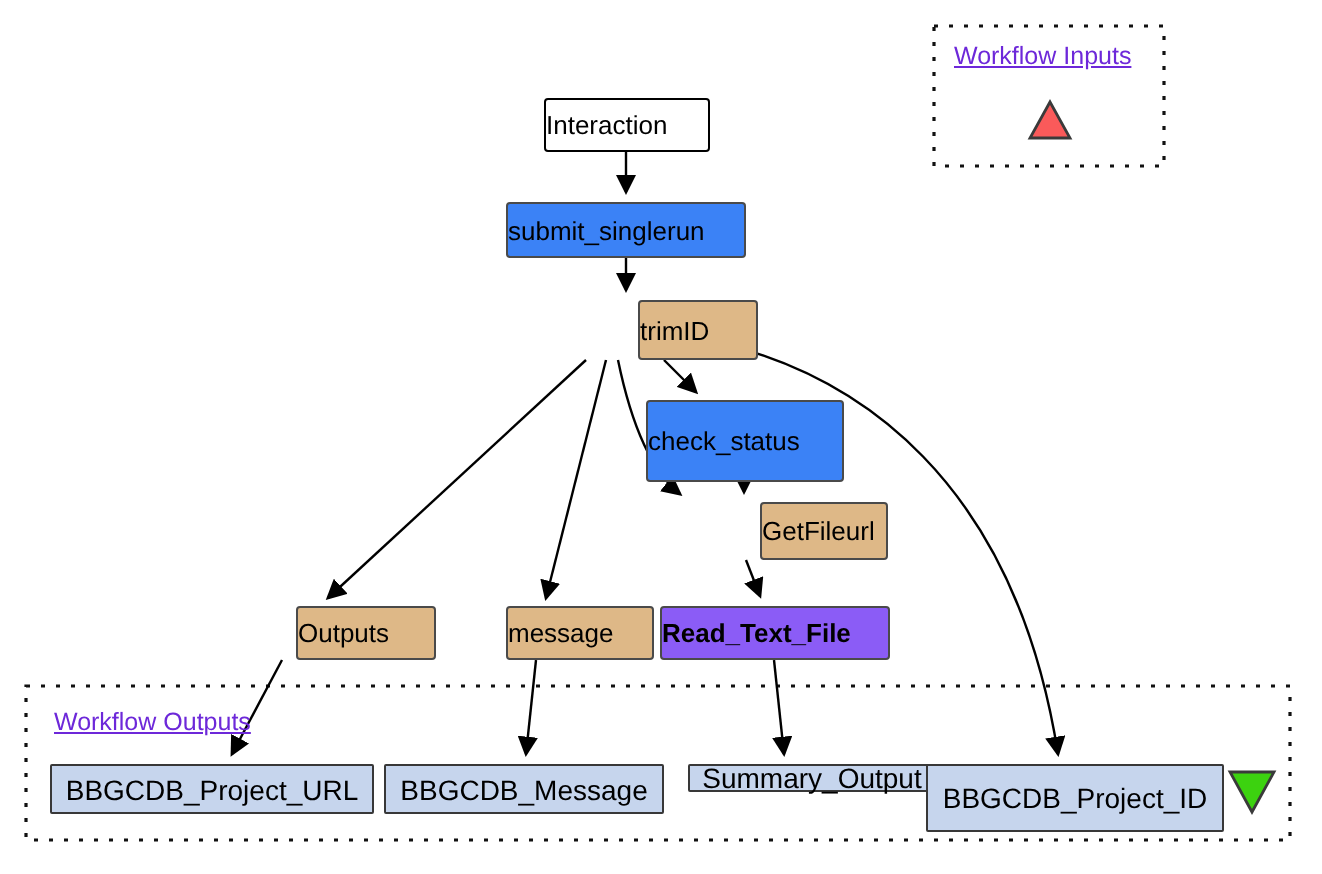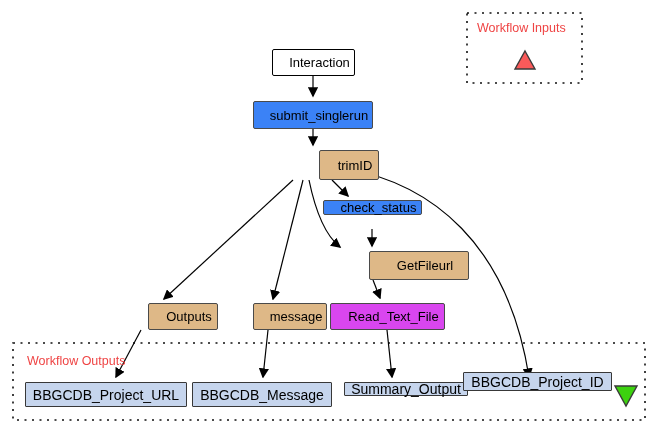--- a/index.html
+++ b/index.html
@@ -7,48 +7,48 @@
     position:relative;
     width:661px;height:437px;
     background:#ffffff;
     font-family:"Liberation Sans", sans-serif;
     overflow:hidden;
   }
   #edge-layer{position:absolute;left:0;top:0;width:661px;height:437px;}
   .node{
     position:absolute;
     box-sizing:border-box;
-    display:flex;align-items:center;justify-content:center;
+    display:flex;align-items:center;
     border:1.6px solid #4a4a4a;
     border-radius:2px;
     font-size:13px;color:#000;
     white-space:nowrap;
     z-index:2;
-    padding-left:12px;
   }
   .n-white{background:#ffffff;border-color:#000;border-width:1.2px;}
   .n-blue{background:#3b82f6;}
   .n-tan{background:#deb887;margin-left:36px;}
-  .n-magenta{background:#d946ef;}
+  .n-magenta{background:#8b5cf6;font-weight:bold;}
   .port{
     position:absolute;
     box-sizing:border-box;
     display:flex;align-items:center;justify-content:center;
     background:#c6d5ed;
     border:1.8px solid #383838;
     border-radius:1px;
     font-size:14px;color:#000;
     white-space:nowrap;
     z-index:2;
   }
   .group-label{
     position:absolute;
-    font-size:12.5px;color:#ef4444;
+    font-size:12.5px;color:#6d28d9;
     white-space:nowrap;
     z-index:1;
+    text-decoration:underline;
   }
   .edge{stroke:#000;stroke-width:1.2;fill:none;}
   .dotted-box{stroke:#111;stroke-width:1.6;fill:none;}
   .tri{stroke:#3a3a3a;stroke-width:1.4;}
 </style>
 </head>
 <body>
 
 <div id="canvas">
 
@@ -87,25 +87,25 @@
   </div>
 
   <div class="node n-blue" style="left:253px;top:101px;width:120px;height:28px">
     <span>submit_singlerun</span>
   </div>
 
   <div class="node n-tan" style="left:283px;top:150px;width:60px;height:30px">
     <span>trimID</span>
   </div>
 
-  <div class="node n-blue" style="left:323px;top:200px;width:99px;height:15px">
+  <div class="node n-blue" style="left:323px;top:200px;width:99px;height:41px">
     <span>check_status</span>
   </div>
 
-  <div class="node n-tan" style="left:333px;top:251px;width:100px;height:29px">
+  <div class="node n-tan" style="left:344px;top:251px;width:64px;height:29px">
     <span>GetFileurl</span>
   </div>
 
   <div class="node n-tan" style="left:112px;top:303px;width:70px;height:27px">
     <span>Outputs</span>
   </div>
 
   <div class="node n-tan" style="left:217px;top:303px;width:74px;height:27px">
     <span>message</span>
   </div>
@@ -119,17 +119,17 @@
   </div>
 
   <div class="port" style="left:192px;top:382px;width:140px;height:25px">
     <span>BBGCDB_Message</span>
   </div>
 
   <div class="port" style="left:344px;top:382px;width:124px;height:14px">
     <span>Summary_Output</span>
   </div>
 
-  <div class="port" style="left:463px;top:372px;width:149px;height:19px">
+  <div class="port" style="left:463px;top:382px;width:149px;height:34px">
     <span>BBGCDB_Project_ID</span>
   </div>
 
 </div>
 
 </body></html>

